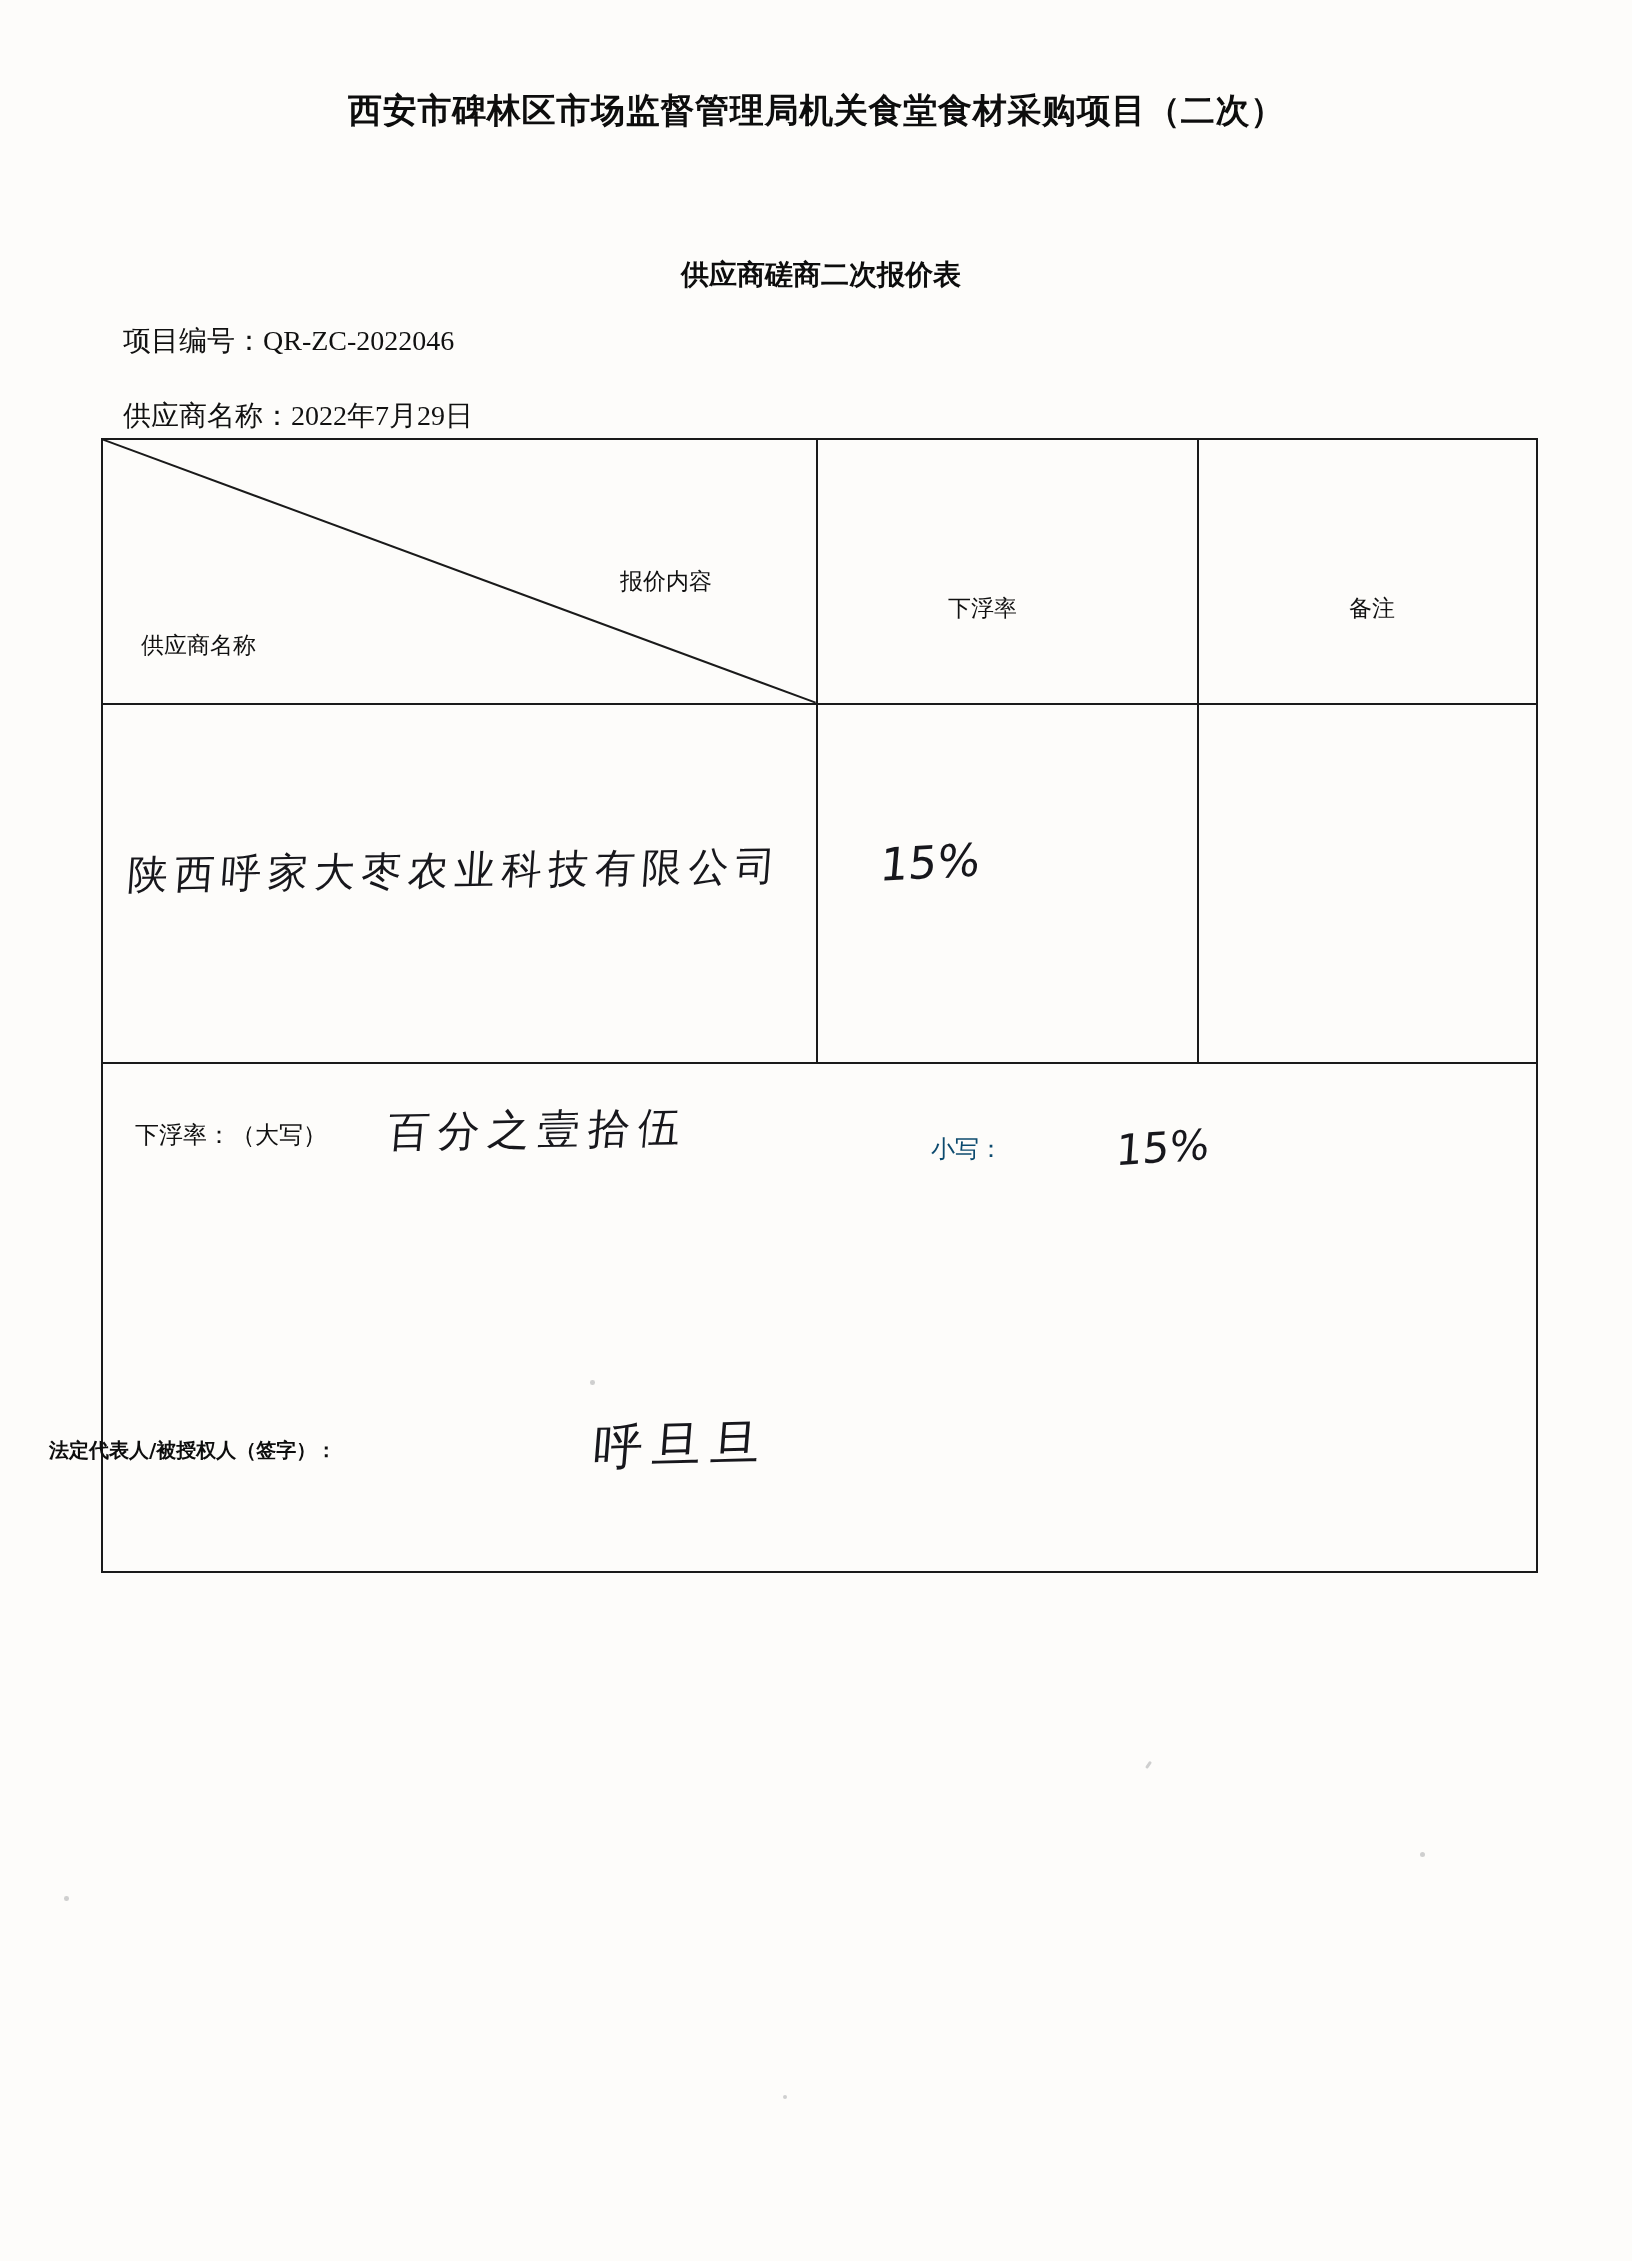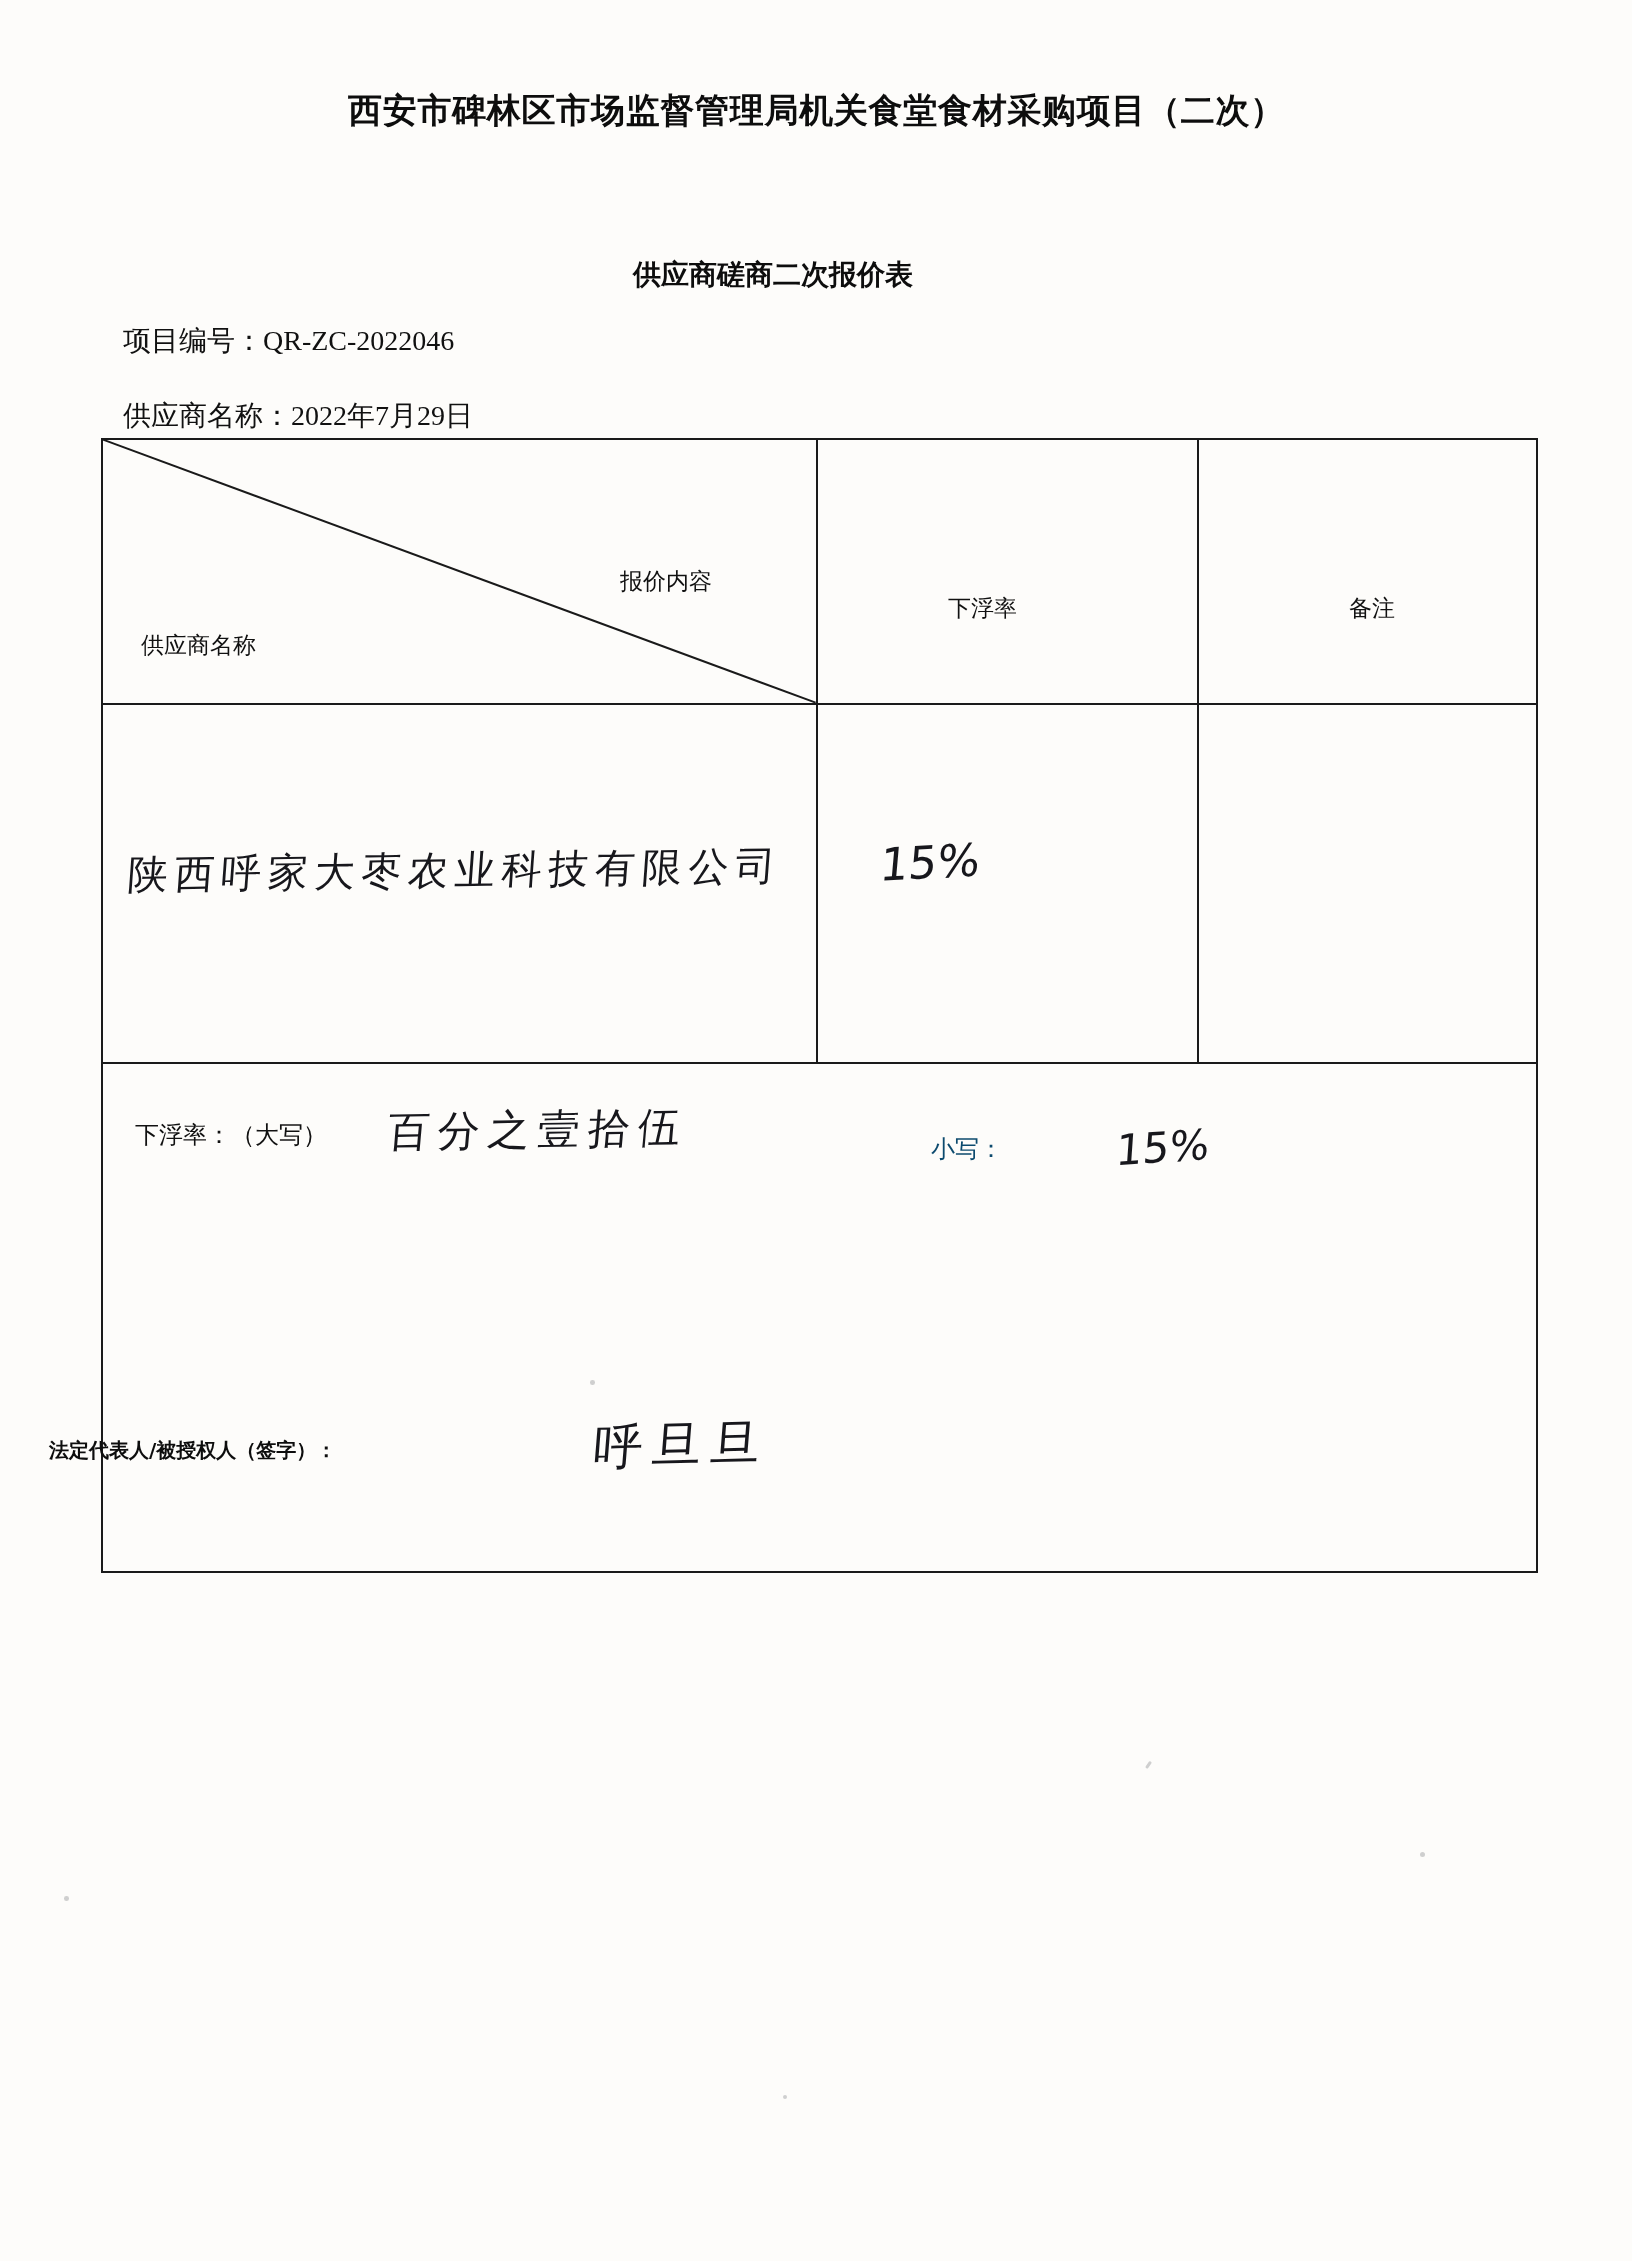--- a/index.html
+++ b/index.html
@@ -39,20 +39,21 @@
   .sub-title {
     position: absolute;
     top: 256px;
     left: 0;
     width: 1546px;
     text-align: center;
     font-family: "DejaVu Sans", "Liberation Sans", sans-serif;
     font-weight: 700;
     font-size: 28px;
     color: #0d0d0d;
+    padding-left: 48px;
   }
 
   .meta-line {
     position: absolute;
     font-family: "Liberation Serif", "DejaVu Serif", serif;
     font-size: 28px;
     color: #111;
     white-space: nowrap;
   }
   .meta-no { top: 322px; left: 123px; }

